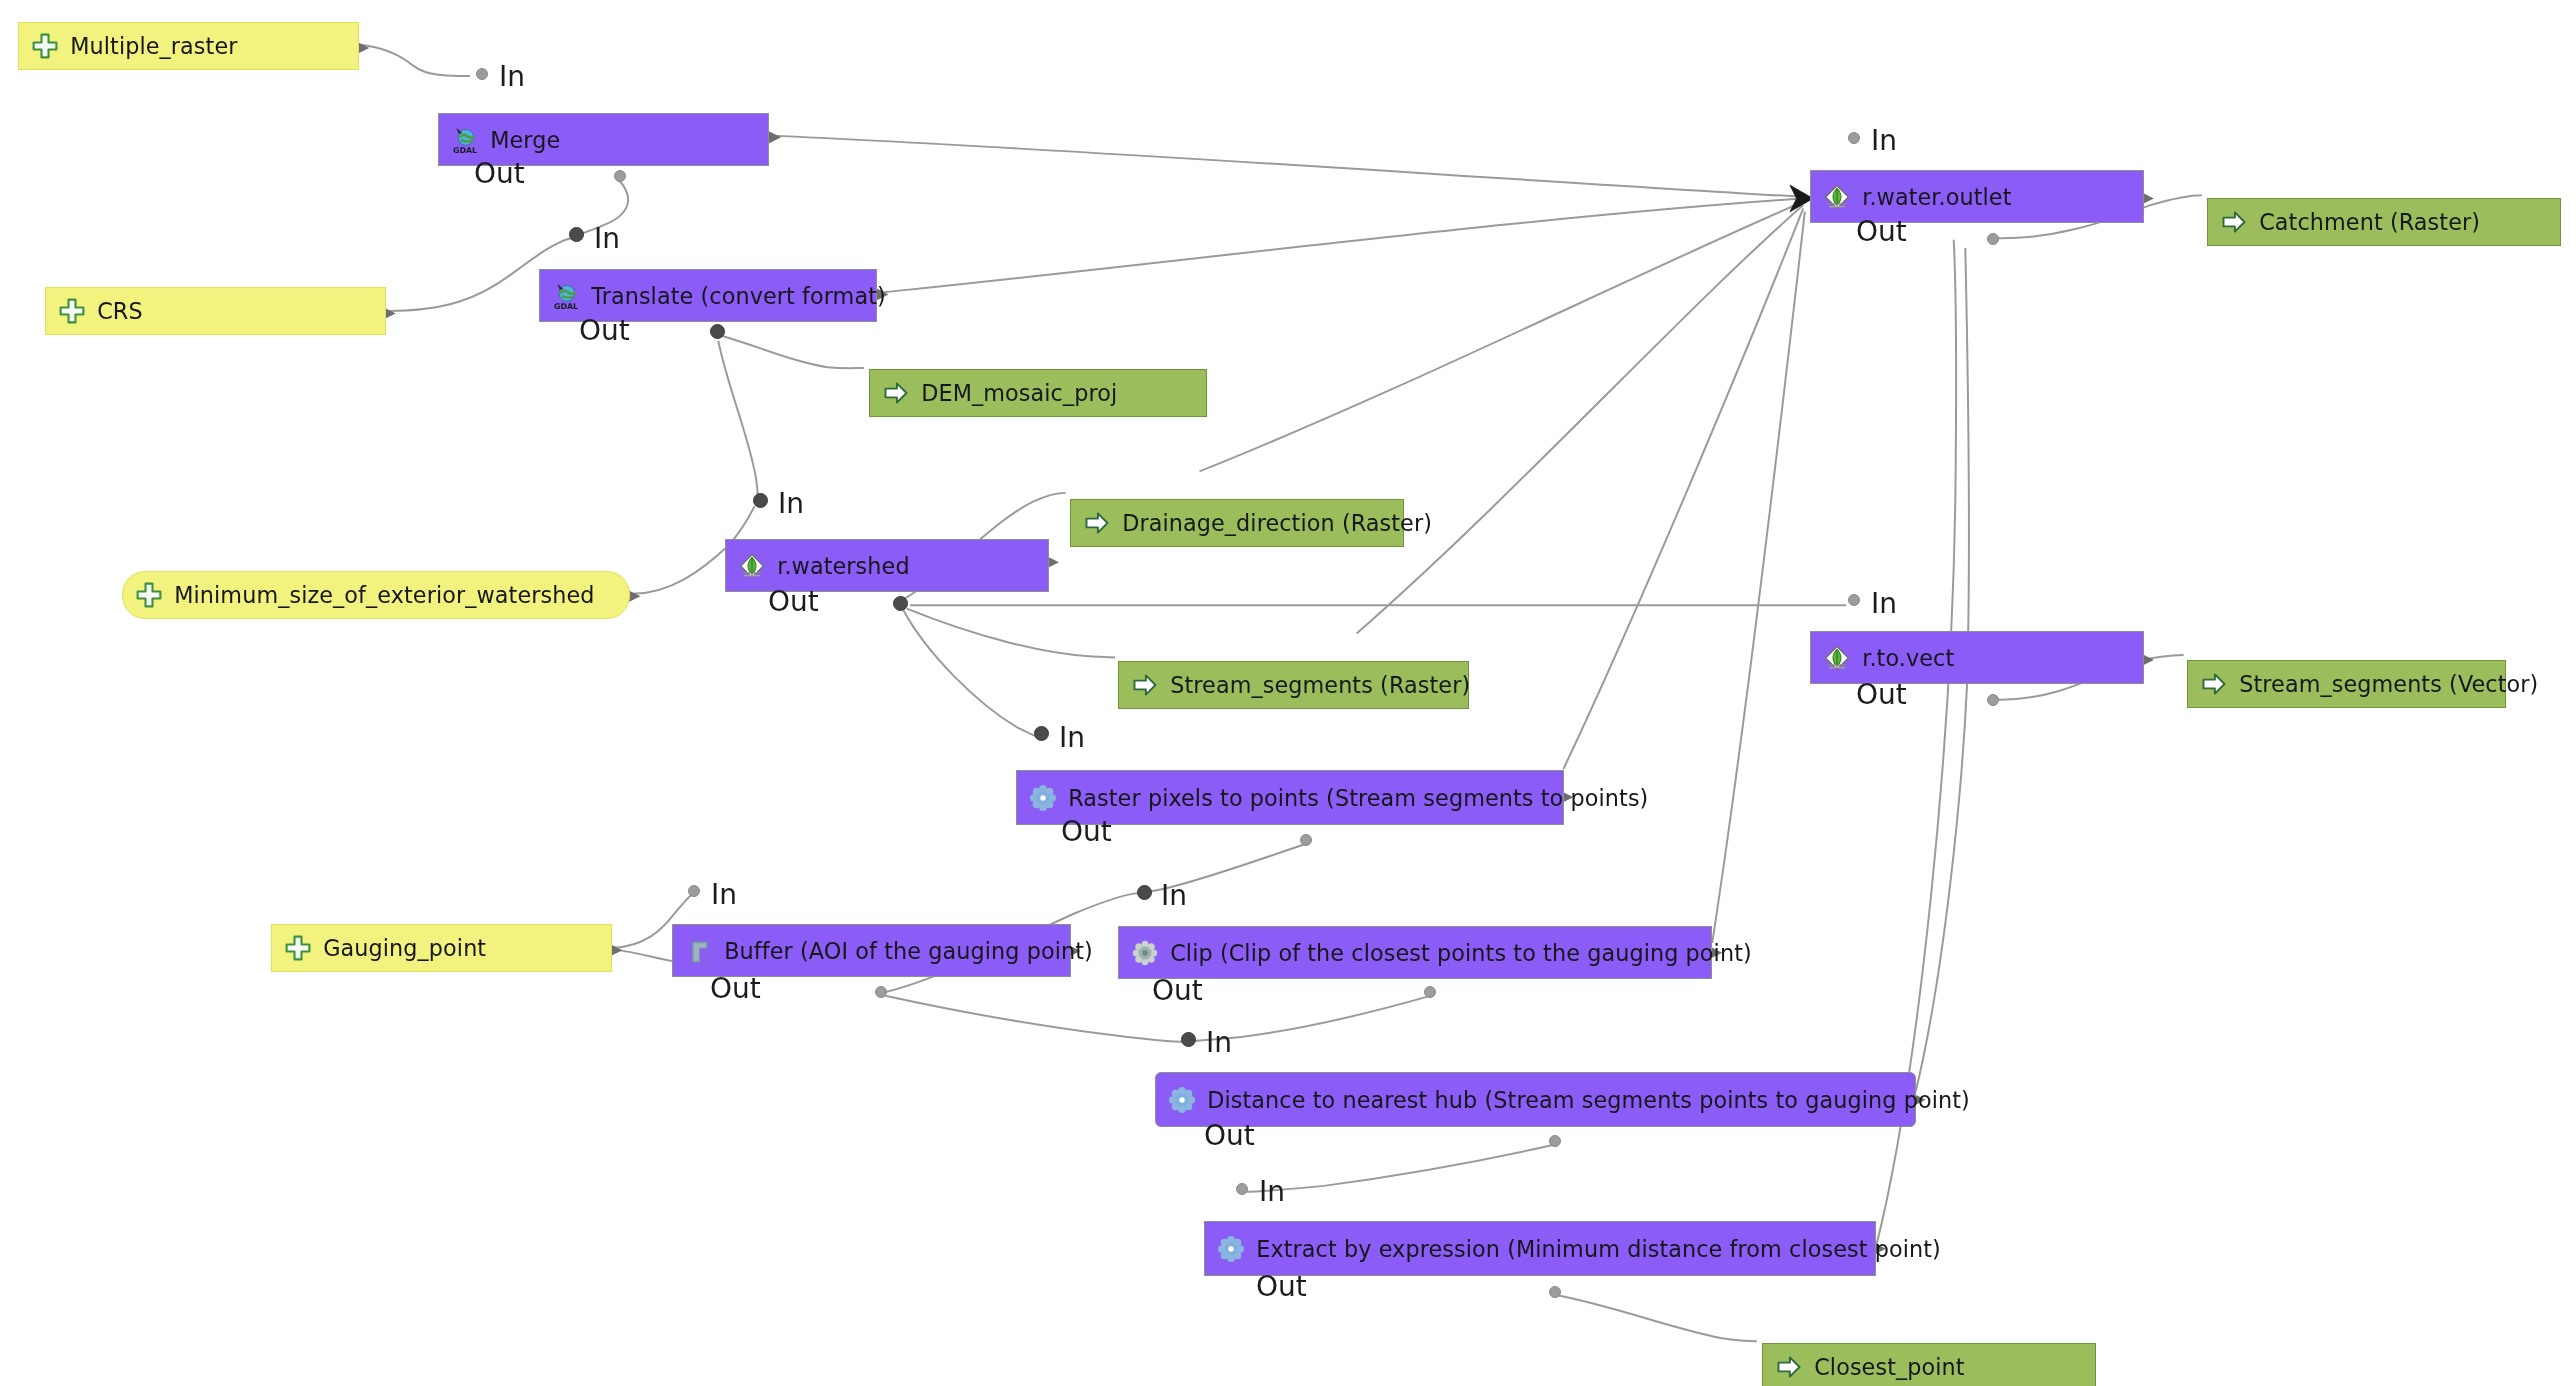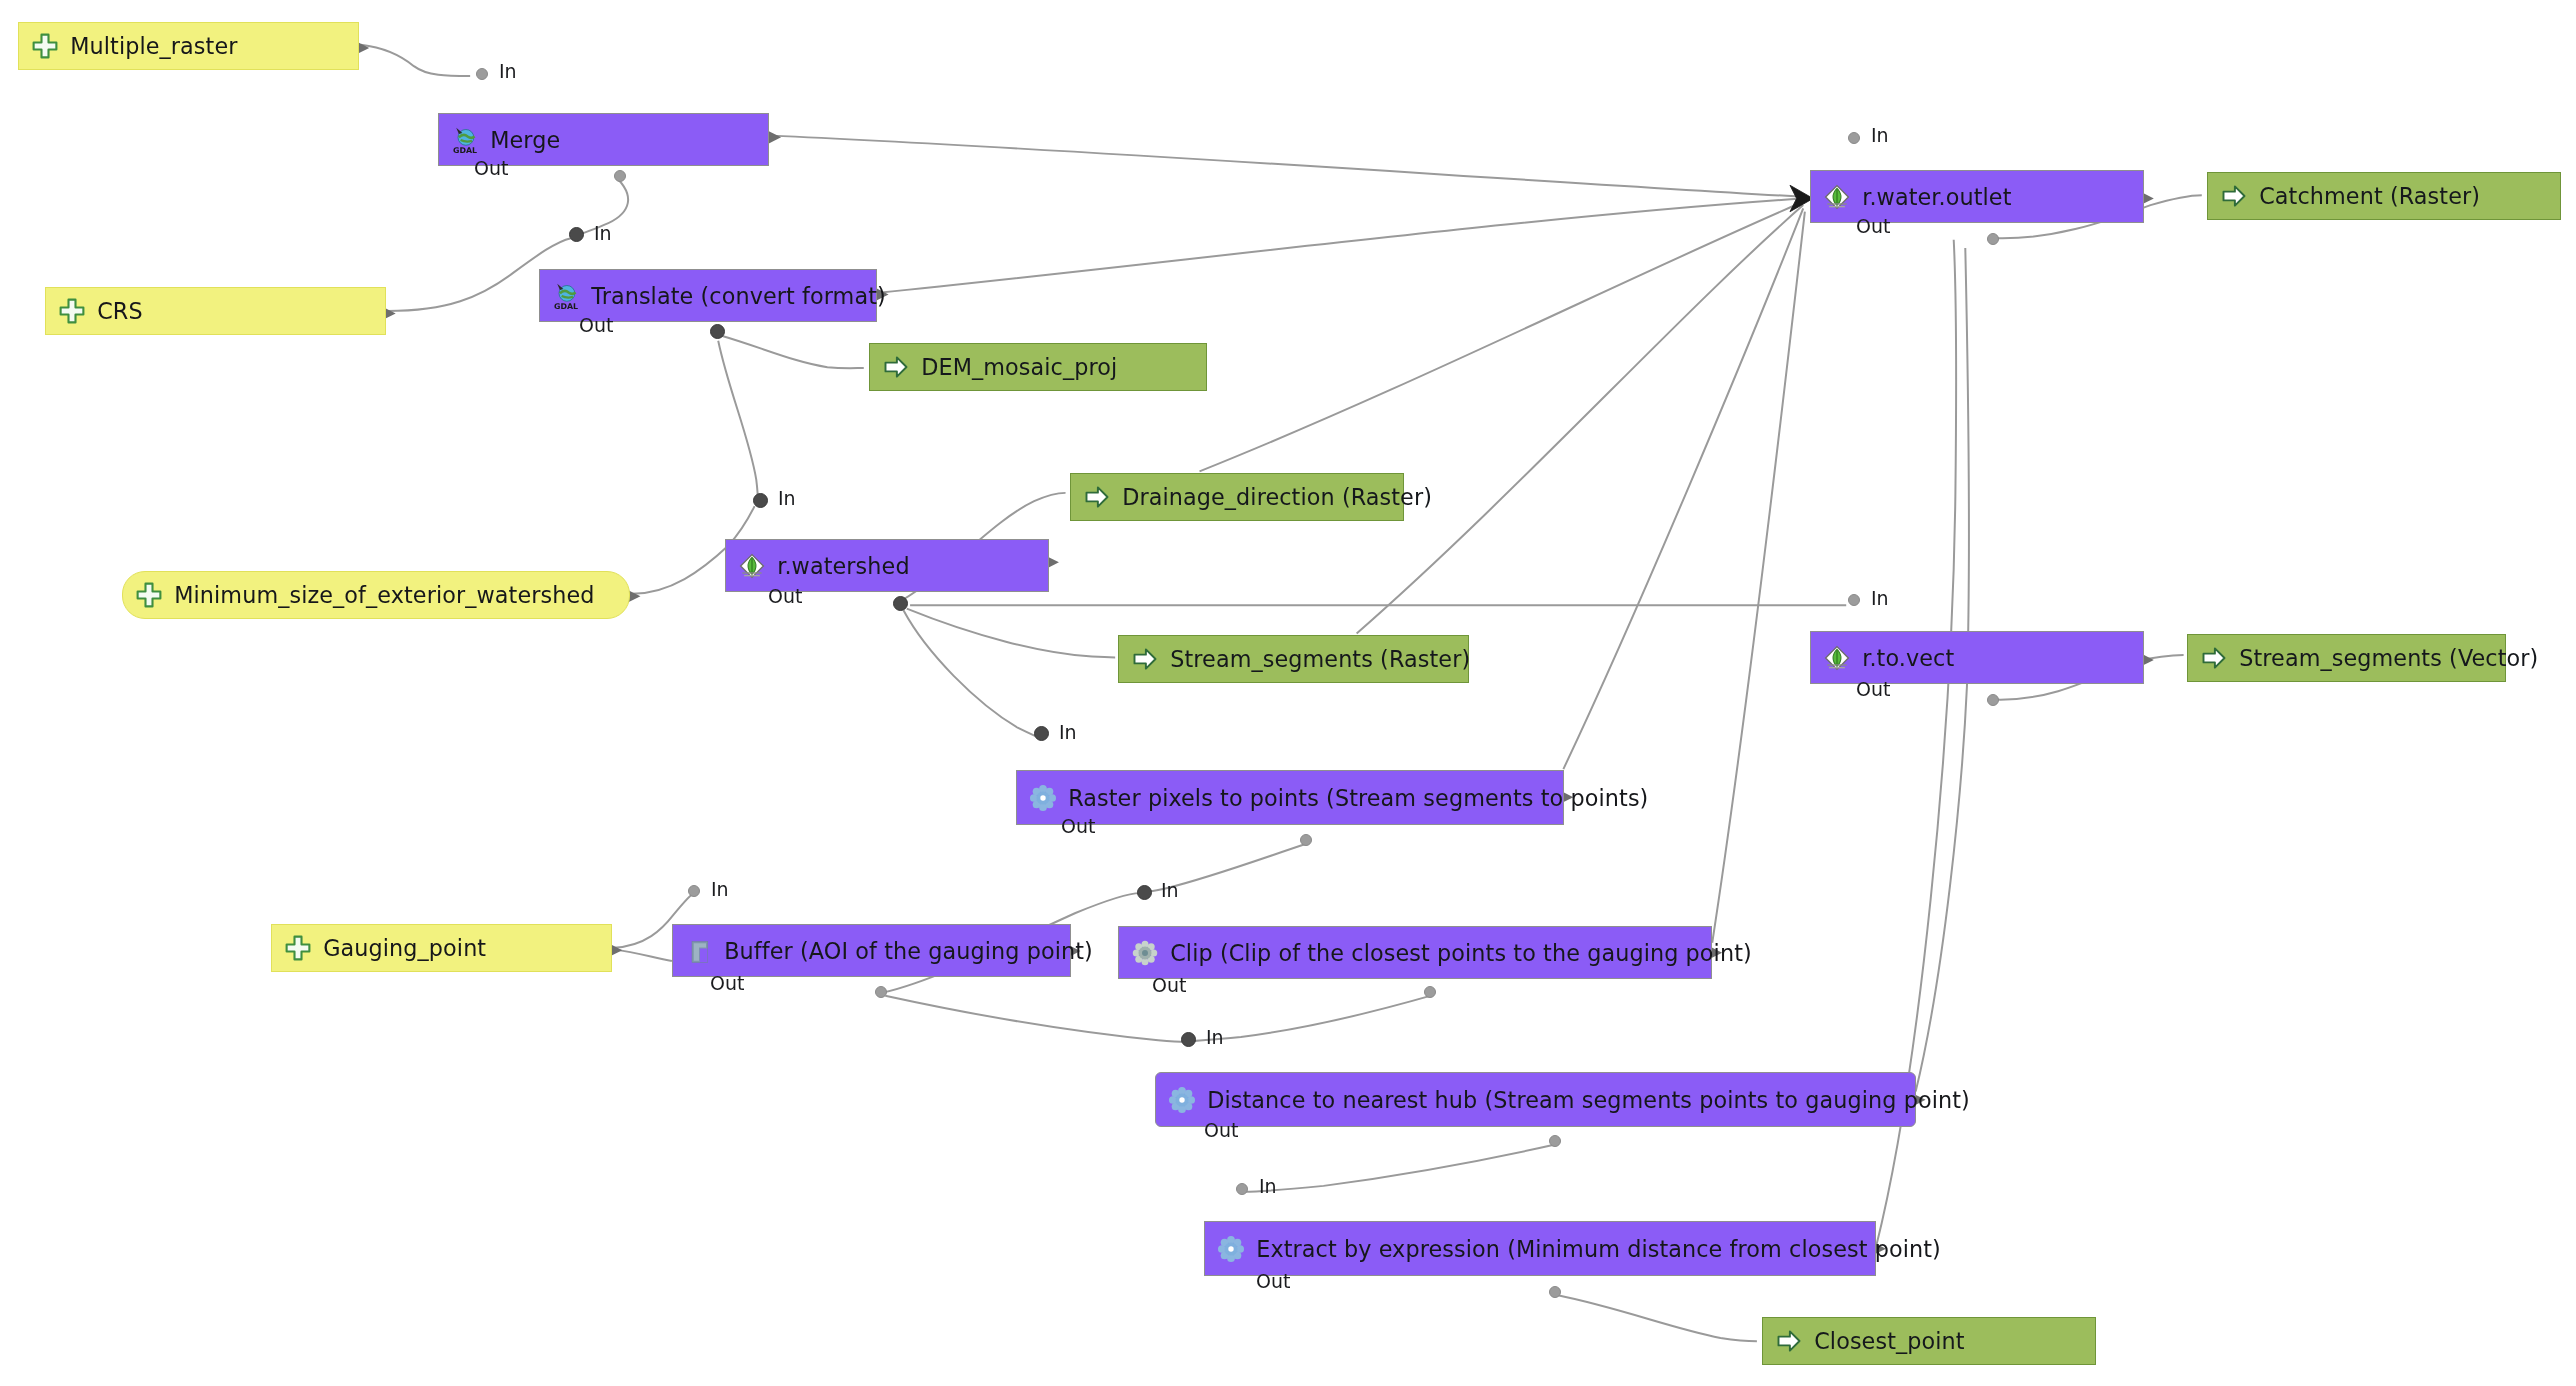--- a/index.html
+++ b/index.html
@@ -34,27 +34,28 @@
   }
   
   .param{
     background:#f2f27f;
     border:1.7px solid #e1e15a;
   }
   
   .outp{
     background:#9cbd5c;
     border:1.7px solid #6f9539;
+    margin-top:26px;
   }
   .outp .lbl{color:#15181c;}
 
   
   .port{
     position:absolute;
-    font-size:19px;
+    font-size:28px;
     color:#1b1c1f;
     white-space:nowrap;
   }
   
   .dot{
     position:absolute;border-radius:50%;
     background:#9c9c9c;border:0.8px solid #8a8a8a;
   }
   .dot.dark{background:#4a4a4a;border-color:#3a3a3a;}
   .dot.big{width:13.2px;height:13.2px;}

